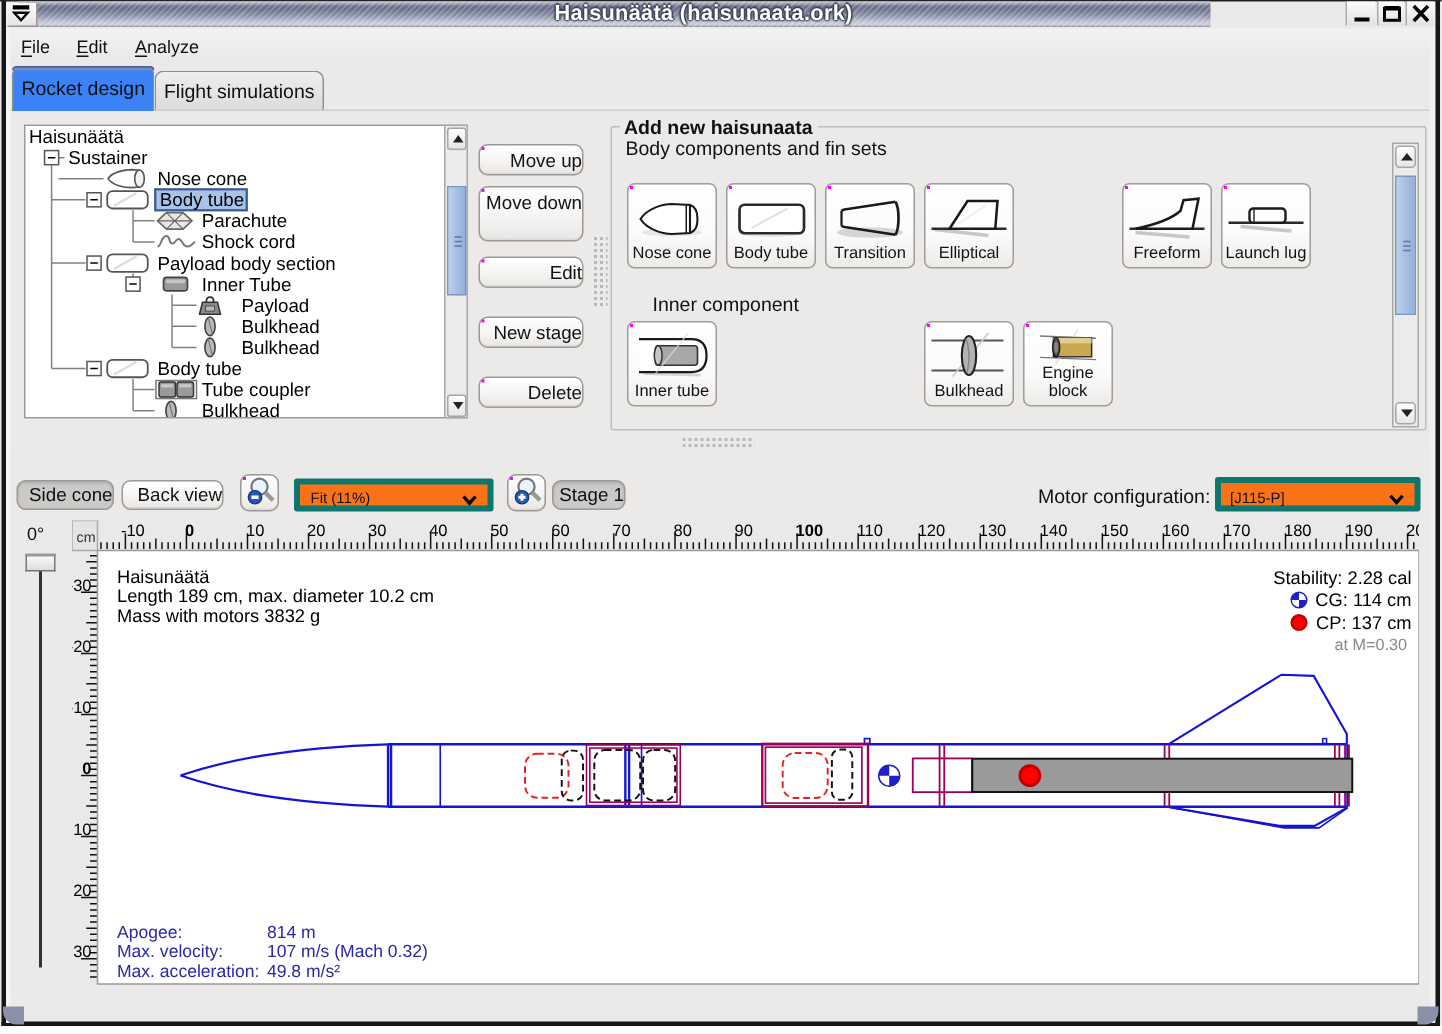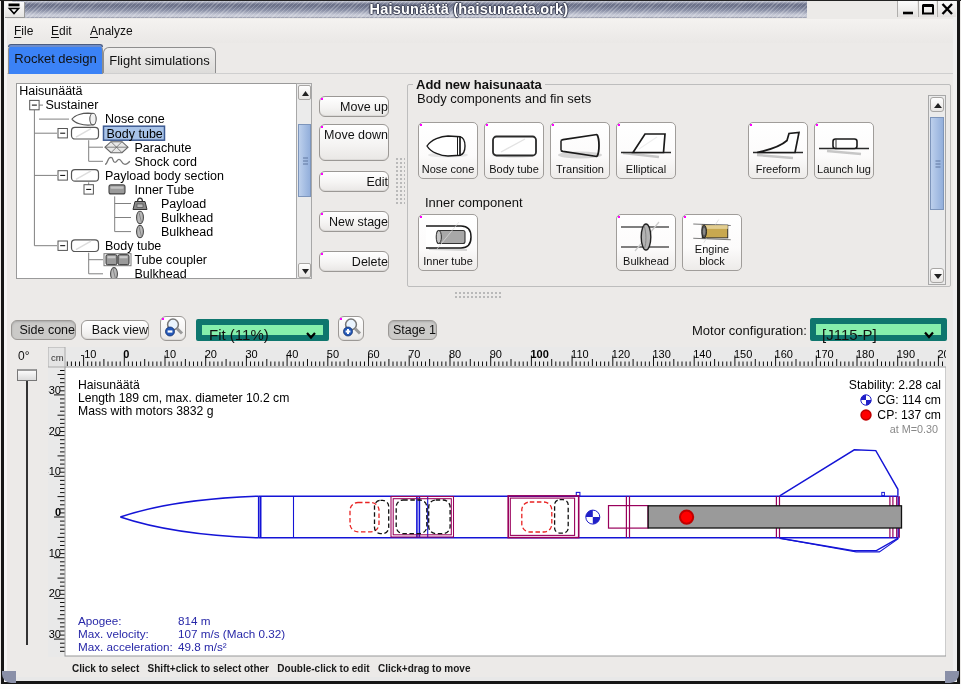--- a/index.html
+++ b/index.html
@@ -34,21 +34,21 @@
 .cbtn{position:absolute;width:60px;height:57px;background:linear-gradient(180deg,#fff 0%,#fcfbfb 60%,#edebe9 100%);border:1px solid #a09d9a;border-radius:5px;font-size:11px;color:#111;text-align:center}
 .cbtn svg{position:absolute;left:50%;transform:translateX(-50%);top:4px}
 .clab{position:absolute;left:0;bottom:3px;width:100%;line-height:11.5px}
 .clab2{position:absolute;left:0;bottom:3px;width:100%;line-height:11.5px}
 .grip-v{background:radial-gradient(circle at 1px 1px,#b9b9b9 1px,rgba(0,0,0,0) 1px);background-size:4px 4px}
 fieldset{position:absolute;border:1px solid #bdbdbd;border-radius:2px}
 legend{font-size:13px;font-weight:bold;color:#111;padding:0 3px;margin-left:5px}
 .sb{position:absolute;background:#ebebeb;border:1px solid #a8a8a8}
 .sbthumb{position:absolute;left:1px;background:linear-gradient(90deg,#bdd0ec,#a3bce2 60%,#93afdb);border:1px solid #7d95bb}
 .sbbtn{position:absolute;left:1px;height:15px;background:linear-gradient(180deg,#fefefe,#e8e6e4);border:1px solid #a8a6a4;border-radius:2px}
-.combo{position:absolute;background:#86efac;border:6px solid #0f766e;border-radius:2px;font-size:15px;color:#111}
+.combo{position:absolute;background:#f97316;border:4px solid #0f766e;border-radius:2px;font-size:10px;color:#111}
 .lbl{position:absolute;font-size:13px;color:#111}
 #statusbar{left:7px;top:659px;width:946px;height:18px;background:#eceae8;font-size:10px;font-weight:bold;color:#1a1a1a}
 </style></head><body>
 <div id="win">
 
 <div class="abs frameB2"></div>
     <div class="abs frameB3"></div>
     <div class="abs frameB"></div>
 <div class="abs frameL"></div>
     <div class="abs frameL2"></div>
@@ -190,21 +190,21 @@
 <div class="btn" style="left:319px;top:171px;width:70px;height:21px;line-height:20px"><span class="mg"></span>Edit</div>
 <div class="btn" style="left:319px;top:211px;width:70px;height:21px;line-height:20px"><span class="mg"></span>New stage</div>
 <div class="btn" style="left:319px;top:251px;width:70px;height:21px;line-height:20px"><span class="mg"></span>Delete</div>
 <div class="abs grip-v" style="left:396px;top:158px;width:9px;height:46px"></div>
 <div class="abs grip-v" style="left:455px;top:292px;width:48px;height:7px"></div>
 
 <fieldset style="left:407px;top:77px;width:544px;height:210px">
       <legend>Add new haisunaata</legend>
     </fieldset>
 <div class="lbl" style="left:417px;top:91px">Body components and fin sets</div>
-<div class="lbl" style="left:425px;top:195px">Inner component</div>
+<div class="lbl" style="left:435px;top:195px">Inner component</div>
 <div class="cbtn" style="left:418px;top:122px">
       <span class="mg" style="position:absolute;left:1px;top:1px;width:2px;height:2px;background:#f0f"></span>
       <svg width="54" height="36" viewBox="0 0 54 36">
         <ellipse cx="27" cy="28" rx="20" ry="2.6" fill="#ddd" opacity="0.7"></ellipse>
         <path d="M6 19C10 12.5 20 9 27 9L39 9.7 39 28.3 27 29C20 29 10 25.5 6 19Z" fill="#fff" stroke="#1a1a1a" stroke-width="1.4"></path>
         <path d="M39 9.7C42.5 10.7 44 14 44 19 44 24 42.5 27.3 39 28.3" fill="none" stroke="#1a1a1a" stroke-width="1.4"></path>
         <path d="M36.5 9.7v18.6M39 9.7v18.6" stroke="#1a1a1a" stroke-width="1"></path>
       </svg>
       <div class="clab">Nose cone</div>
     </div>
@@ -315,21 +315,21 @@
 <span style="position:absolute;right:2px;top:1px;width:18px"><svg width="16" height="18" viewBox="0 0 16 18">
           <path d="M4 7l4 4.5L12 7" fill="none" stroke="#000" stroke-width="2.2"></path>
         </svg></span>
     </div>
 <div class="btn" style="left:338px;top:316px;width:26px;height:25px"><span class="mg"></span><svg width="22" height="22" viewBox="0 0 22 22">
         <circle cx="10" cy="7.5" r="5.4" fill="#eaf4fe" stroke="#777" stroke-width="1.5"></circle>
         <path d="M14 11.5L19 16.5" stroke="#999" stroke-width="3"></path>
         <circle cx="7" cy="14.5" r="4.5" fill="#2458b8" stroke="#16336e" stroke-width="0.8"></circle>
         <path d="M4.6 14.5h4.8M7 12.1v4.8" stroke="#fff" stroke-width="2"></path>
       </svg></div>
-<div class="btn pressed" style="left:388px;top:320px;width:49px;height:20px;line-height:19px">Stage 1</div>
+<div class="btn pressed" style="left:368px;top:320px;width:49px;height:20px;line-height:19px">Stage 1</div>
 <div class="lbl" style="left:692px;top:323px">Motor configuration:</div>
 <div class="combo" style="left:810px;top:318px;width:137px;height:23px;line-height:21px">
       <span style="position:absolute;left:6px">[J115-P]</span>
 <span style="position:absolute;right:2px;top:1px;width:18px"><svg width="16" height="19" viewBox="0 0 16 19">
           <path d="M4 7.5l4 4.5L12 7.5" fill="none" stroke="#000" stroke-width="2.2"></path>
         </svg></span>
     </div>
 <div class="lbl" style="left:18px;top:349px;font-size:12px">0°</div>
 <div class="abs" style="left:26px;top:378px;width:1.5px;height:267px;background:#333"></div>
 <div class="abs" style="left:17px;top:369px;width:20px;height:12px;background:linear-gradient(180deg,#fafafa,#dcdcdc);border:1px solid #777;border-top:2px solid #999"></div>
@@ -449,17 +449,14 @@
 <circle cx="866" cy="415" r="4.9" fill="#ff0000" stroke="#c00000" stroke-width="1.6"></circle>
 <g font-size="11.7" fill="#2828a8">
 <text x="78" y="625">Apogee:</text>
         <text x="178" y="625">814 m</text>
 <text x="78" y="638">Max. velocity:</text>
         <text x="178" y="638">107 m/s  (Mach 0.32)</text>
 <text x="78" y="651">Max. acceleration:</text>
         <text x="178" y="651">49.8 m/s²</text>
 </g>
 </svg>
-<div class="abs" id="statusbar">
-      <span style="position:absolute;left:65px;top:4px">Click to select&nbsp;&nbsp;&nbsp;Shift+click to select other&nbsp;&nbsp;&nbsp;Double-click to edit&nbsp;&nbsp;&nbsp;Click+drag to move</span>
-    </div>
 <div class="abs" style="left:2px;top:671px;width:14px;height:12px;background:#8a90a8;border-radius:0 0 0 9px"></div>
 <div class="abs" style="left:945px;top:671px;width:14px;height:12px;background:#8a90a8;border-radius:0 0 9px 0"></div>
 </div>
 </body></html>

